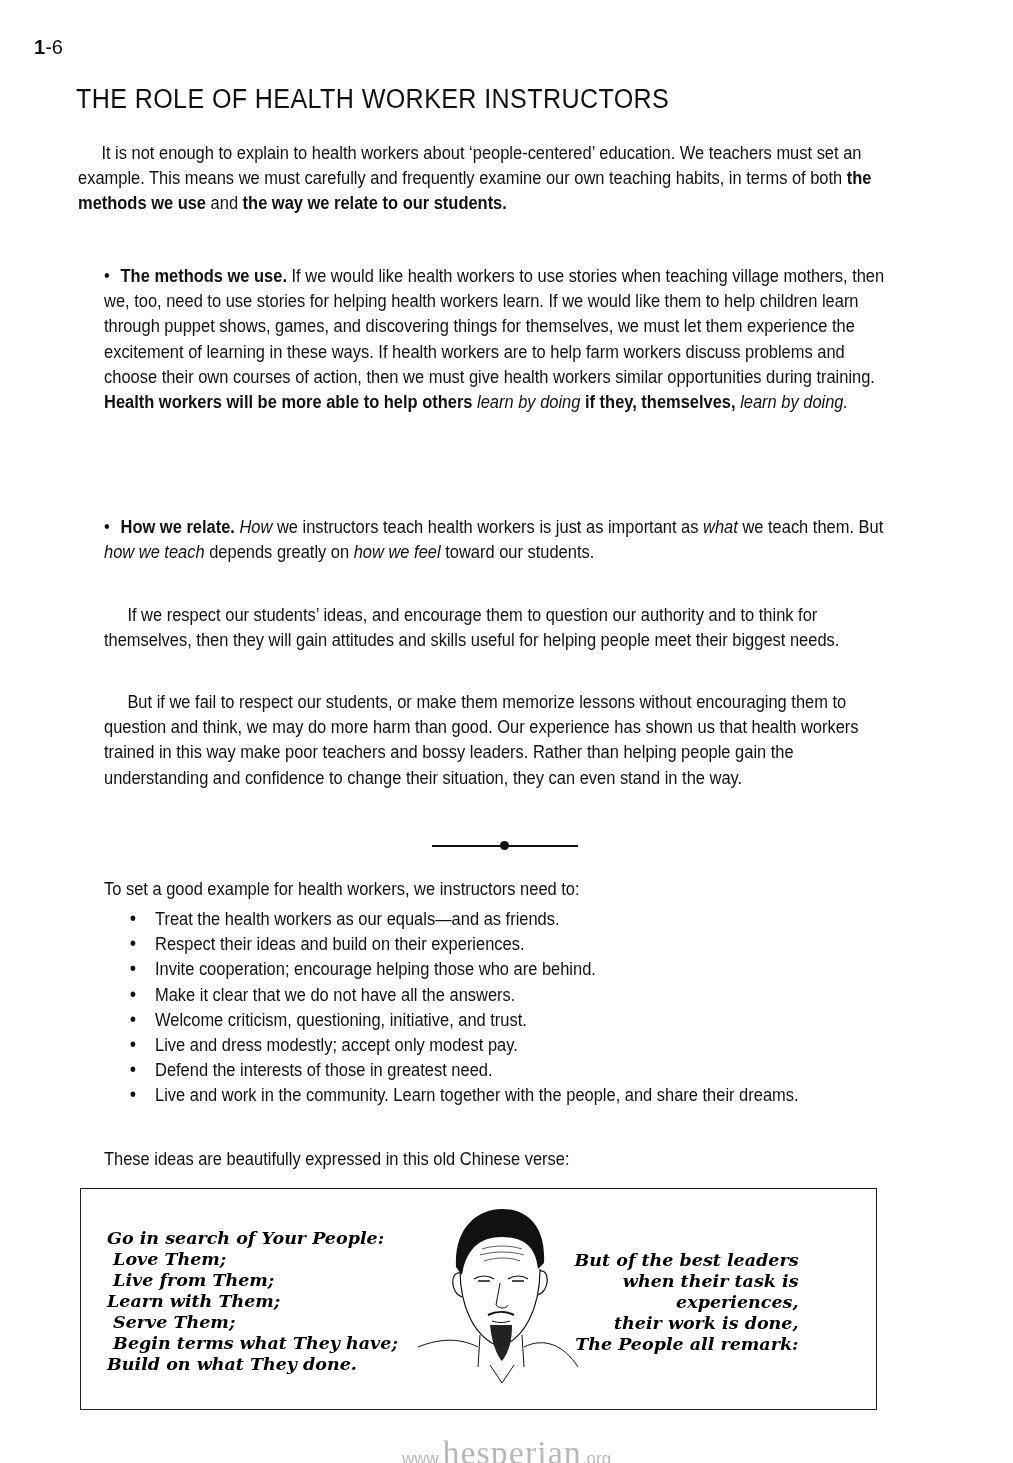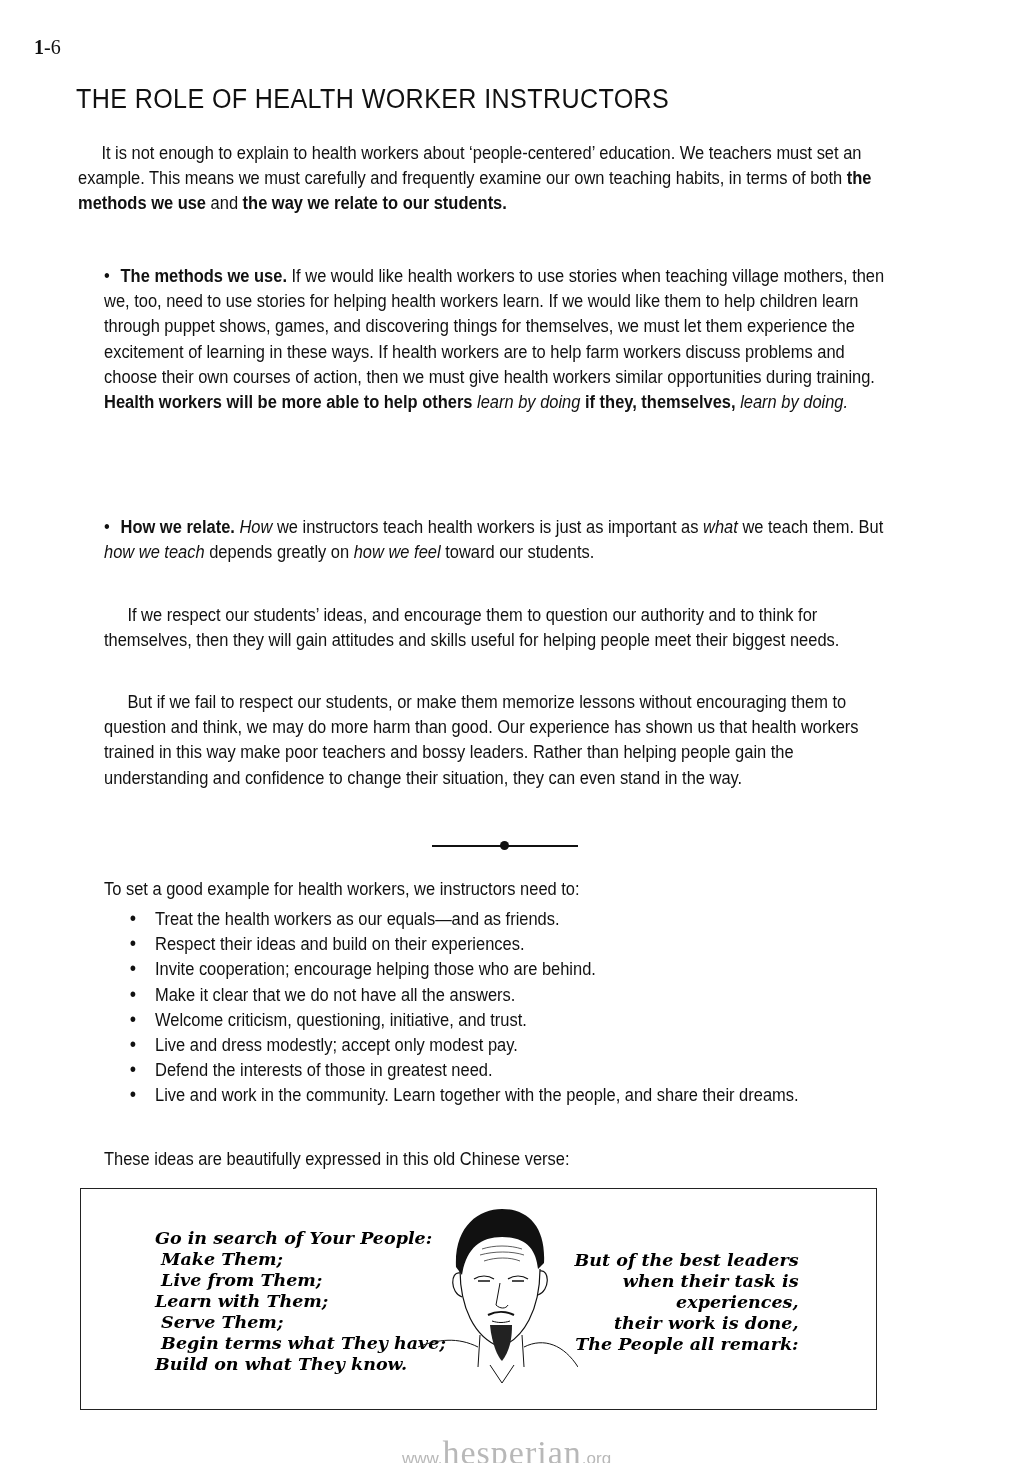--- a/index.html
+++ b/index.html
@@ -1,36 +1,36 @@
 <!DOCTYPE html>
 <html><head>
   <meta charset="utf-8">
   <style>
     html, body { margin: 0; padding: 0; background: #ffffff; }
     body { width: 1013px; height: 1463px; position: relative; overflow: hidden;
            font-family: "Liberation Sans Narrow", "Liberation Sans", sans-serif; color: #111; }
     .abs { position: absolute; }
-    .page-num { left: 34px; top: 36px; font-size: 20px; font-family: Liberation Serif, serif; }
+    .page-num { left: 34px; top: 36px; font-size: 20px; font-family: Liberation Sans, sans-serif; }
     .page-num b { font-weight: bold; }
     .title { left: 76px; top: 84px; font-size: 27px; letter-spacing: 0.4px; font-weight: normal;
              font-family: "Liberation Sans", sans-serif; transform: scaleX(0.93); transform-origin: left; white-space: nowrap; }
     .body-text { font-size: 18.3px; line-height: 25.2px; transform: scaleX(0.90); transform-origin: left top; }
     p { margin: 0; }
     .para { position: absolute; }
     .indent { text-indent: 26px; }
     b, strong { font-weight: bold; }
     .bullet-dot::before { content: "•"; margin-right: 12px; }
     .divider { left: 432px; top: 845px; width: 146px; height: 1.5px; background: #111; }
     .divider-dot { left: 500px; top: 841px; width: 9px; height: 9px; border-radius: 50%; background: #111; }
     ul.needs { list-style: none; margin: 0; padding: 0; }
     ul.needs li { position: relative; padding-left: 30px; }
     ul.needs li::before { content: "•"; position: absolute; left: 2px; top: 0; font-size: 20px; }
     .verse-box { left: 80px; top: 1188px; width: 797px; height: 222px; border: 1.5px solid #222; box-sizing: border-box; }
     .verse { font-family: "DejaVu Serif", serif; font-style: italic; font-weight: bold; font-size: 17.5px; line-height: 21px; color: #000; }
-    .verse-left { left: 107px; top: 1228px; margin-left: 48px; }
+    .verse-left { left: 107px; top: 1228px; }
     .verse-right { left: 563px; top: 1250px; text-align: right; }
     .verse div { white-space: pre; }
     .portrait { left: 418px; top: 1197px; width: 160px; height: 190px; }
     .watermark { left: 0; width: 1013px; top: 1404px; text-align: center; color: #b8b8b8; margin-top: 32px; }
     .wm-line1 { font-family: "Liberation Serif", serif; line-height: 34px; }
     .wm-small { font-family: "Liberation Sans", sans-serif; font-size: 17px; }
     .wm-big { font-size: 34px; letter-spacing: 1px; }
     .wm-line2 { font-family: "Liberation Sans", sans-serif; font-size: 16px; line-height: 14px; margin-left: 0px; }
   </style>
 </head>
@@ -71,26 +71,26 @@
   <li>Defend the interests of those in greatest need.</li>
   <li>Live and work in the community. Learn together with the people, and share their dreams.</li>
 </ul>
 
 <p class="para body-text" style="left:104px; top:1146px; width:872px;">These ideas are beautifully expressed in this old Chinese verse:</p>
 
 <div class="abs verse-box"></div>
 
 <div class="abs verse verse-left">
   <div>Go in search of Your People:</div>
-  <div> Make Them;</div>
+  <div> Love Them;</div>
   <div> Live from Them;</div>
   <div>Learn with Them;</div>
   <div> Serve Them;</div>
   <div> Begin terms what They have;</div>
-  <div>Build on what They know.</div>
+  <div>Build on what They done.</div>
 </div>
 
 <svg class="abs portrait" viewBox="0 0 160 190" xmlns="http://www.w3.org/2000/svg">
 
   <path d="M38 70 C36 30 60 12 84 12 C110 12 128 30 126 66 L120 72 C118 52 108 40 84 40 C62 40 48 52 44 78 Z" fill="#111"></path>
 
   <path d="M42 72 C42 110 56 140 82 150 C106 142 122 112 122 72" fill="none" stroke="#111" stroke-width="1.2"></path>
 
   <path d="M42 76 C32 74 32 96 44 100" fill="none" stroke="#111" stroke-width="1.2"></path>
   <path d="M122 74 C132 72 132 94 120 98" fill="none" stroke="#111" stroke-width="1.2"></path>

